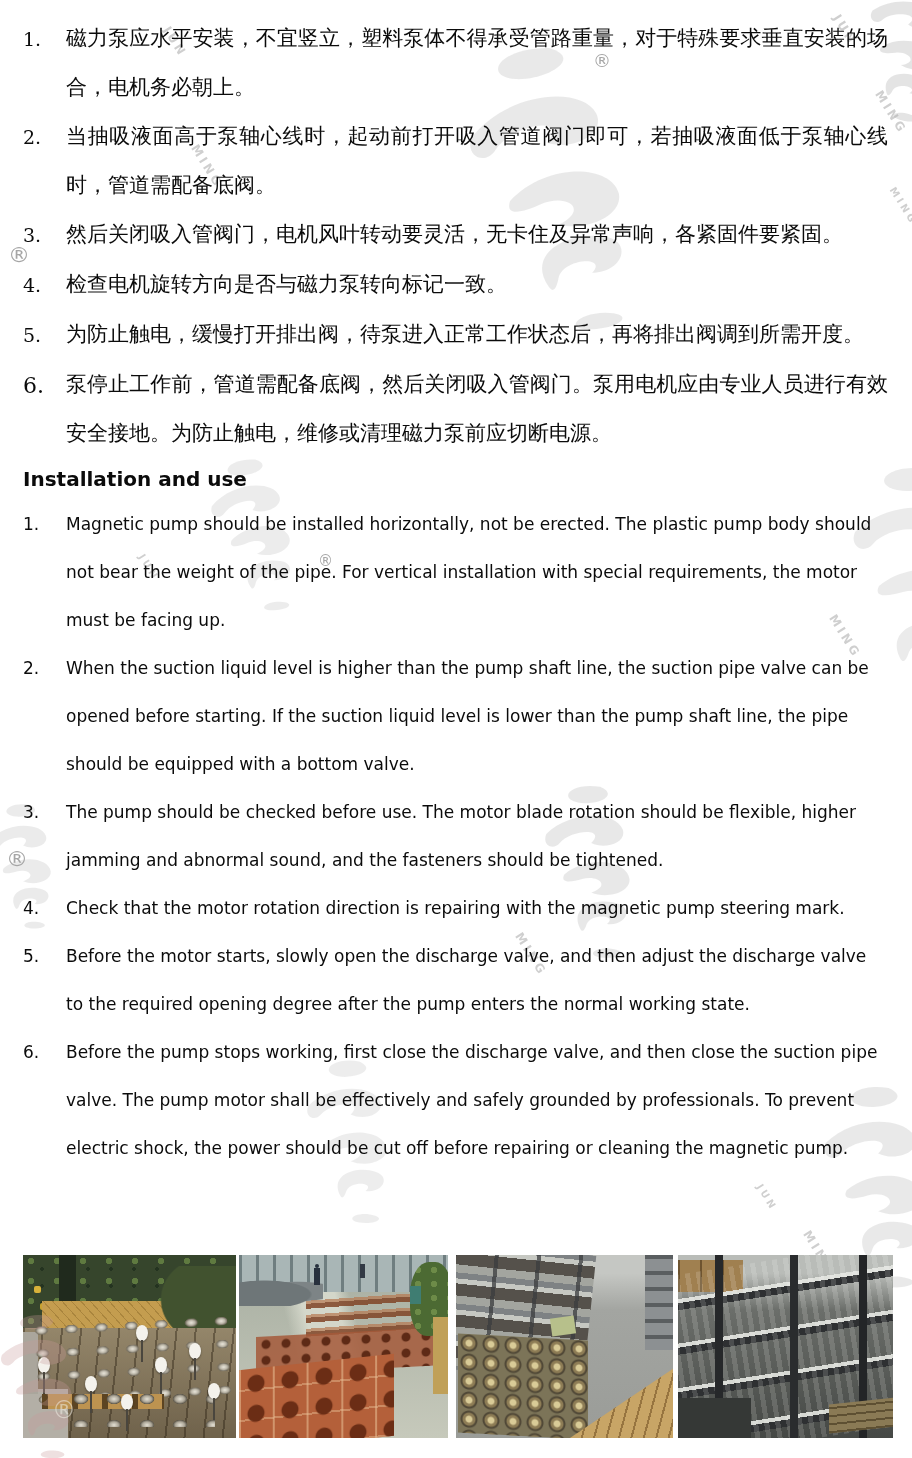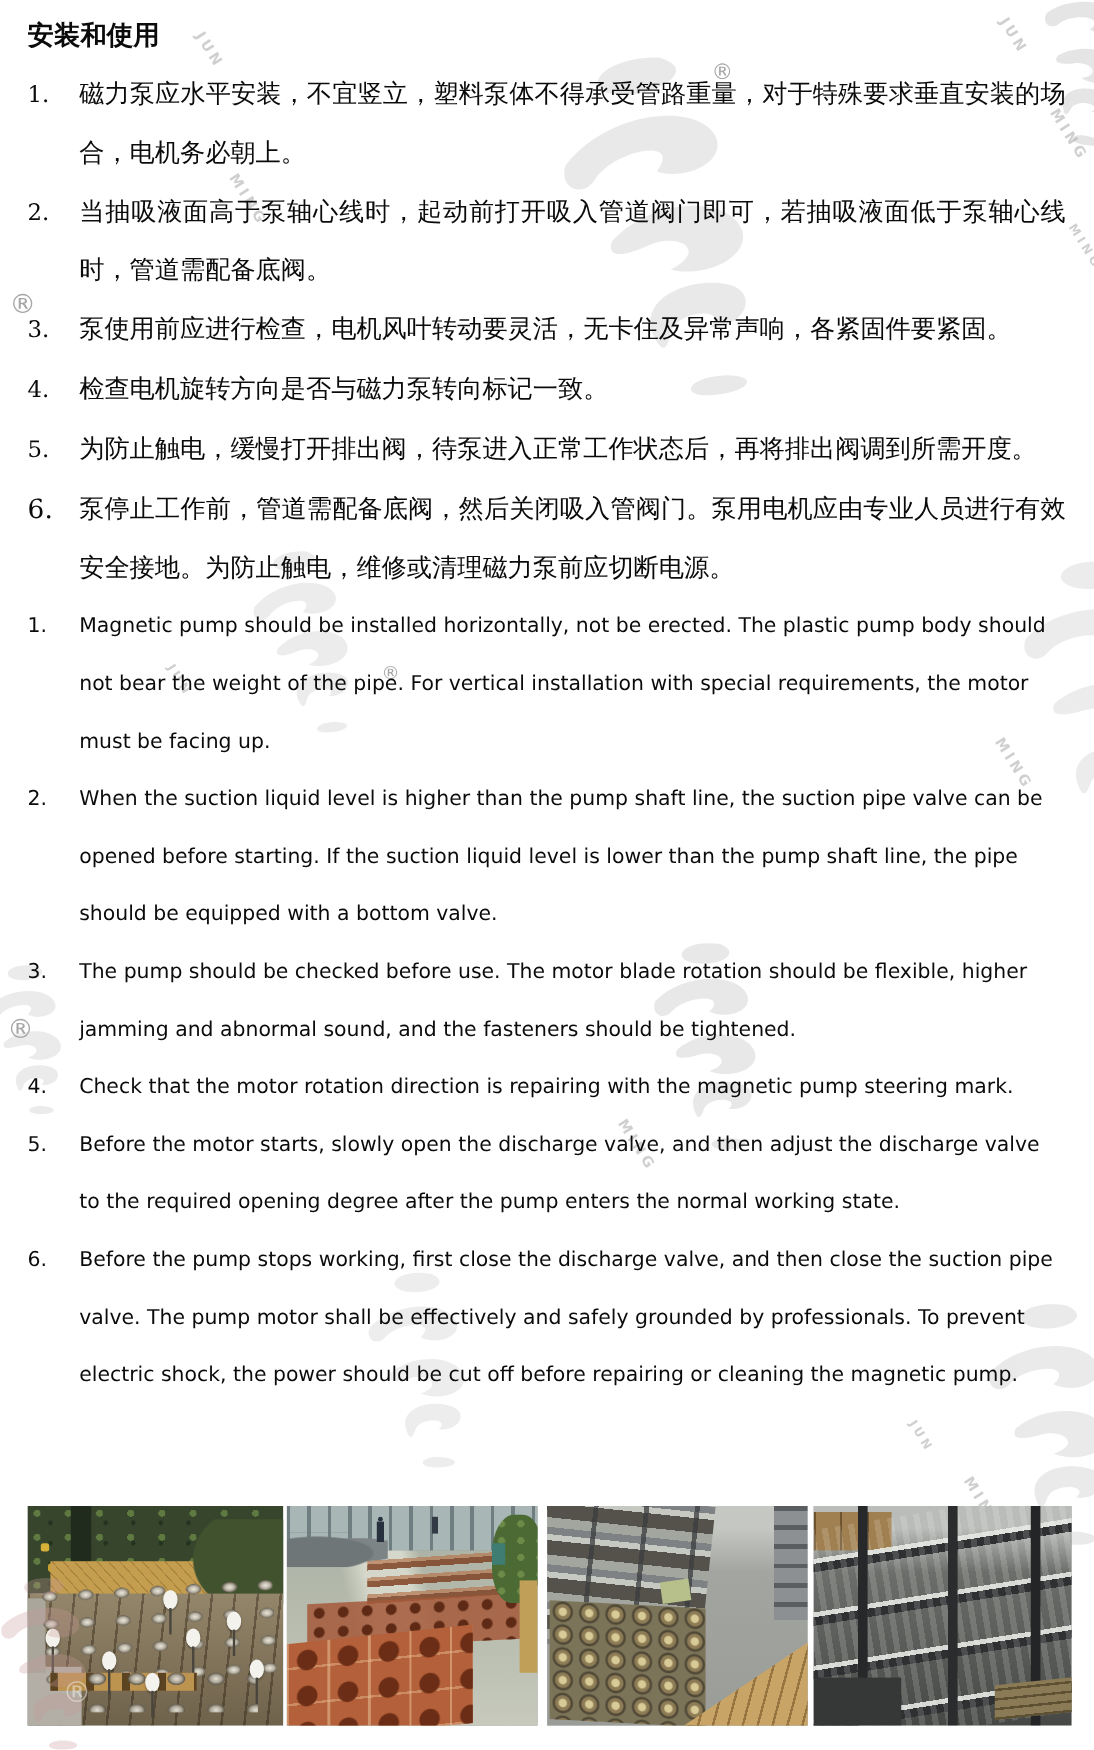--- a/index.html
+++ b/index.html
@@ -188,49 +188,49 @@
 <span class="wm-label" style="left:812px;top:1228px">MING</span>
 
 <span class="wm-reg" style="left:593px;top:50px;font-size:18px">®</span>
 <span class="wm-reg" style="left:8px;top:242px;font-size:22px">®</span>
 <span class="wm-reg" style="left:6px;top:846px;font-size:22px">®</span>
 <span class="wm-reg" style="left:318px;top:552px;font-size:15px">®</span>
 <span class="wm-reg wm-over" style="left:52px;top:1396px;font-size:24px;color:rgba(238,236,228,.55);z-index:3">®</span>
 
 <div class="content">
 
-  <div class="cn-title">安装和使用</div>
 
   <div>
     <div class="item cn-item">
       <span class="num">1.</span>
       <span class="txt">磁力泵应水平安装，不宜竖立，塑料泵体不得承受管路重量，对于特殊要求垂直安装的场合，电机务必朝上。</span>
     </div>
     <div class="item cn-item">
       <span class="num">2.</span>
       <span class="txt">当抽吸液面高于泵轴心线时，起动前打开吸入管道阀门即可，若抽吸液面低于泵轴心线时，管道需配备底阀。</span>
     </div>
     <div class="item cn-item">
       <span class="num">3.</span>
-      <span class="txt">泵使用前应进行检查，电机风叶转动要灵活，无卡住及异常声响，各紧固件要紧固。</span>
+      <span class="txt">然后关闭吸入管阀门，电机风叶转动要灵活，无卡住及异常声响，各紧固件要紧固。</span>
     </div>
     <div class="item cn-item">
       <span class="num">4.</span>
       <span class="txt">检查电机旋转方向是否与磁力泵转向标记一致。</span>
     </div>
     <div class="item cn-item">
       <span class="num">5.</span>
       <span class="txt">为防止触电，缓慢打开排出阀，待泵进入正常工作状态后，再将排出阀调到所需开度。</span>
     </div>
     <div class="item cn-item big-num">
       <span class="num">6.</span>
       <span class="txt">泵停止工作前，管道需配备底阀，然后关闭吸入管阀门。泵用电机应由专业人员进行有效安全接地。为防止触电，维修或清理磁力泵前应切断电源。</span>
     </div>
   </div>
 
+  <div class="en-title">Installation and use</div>
 
   <div>
     <div class="item en-item">
       <span class="num">1.</span>
       <span class="txt">Magnetic pump should be installed horizontally, not be erected. The plastic pump body should not bear the weight of the pipe. For vertical installation with special requirements, the motor must be facing up.</span>
     </div>
     <div class="item en-item">
       <span class="num">2.</span>
       <span class="txt">When the suction liquid level is higher than the pump shaft line, the suction pipe valve can be opened before starting. If the suction liquid level is lower than the pump shaft line, the pipe should be equipped with a bottom valve.</span>
     </div>

